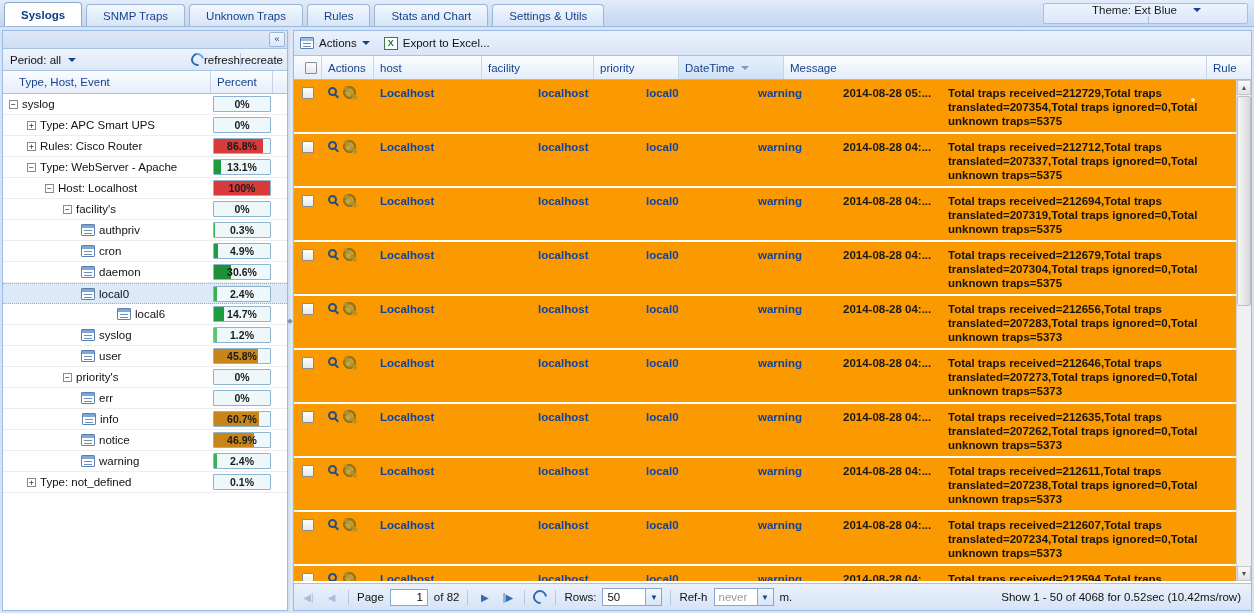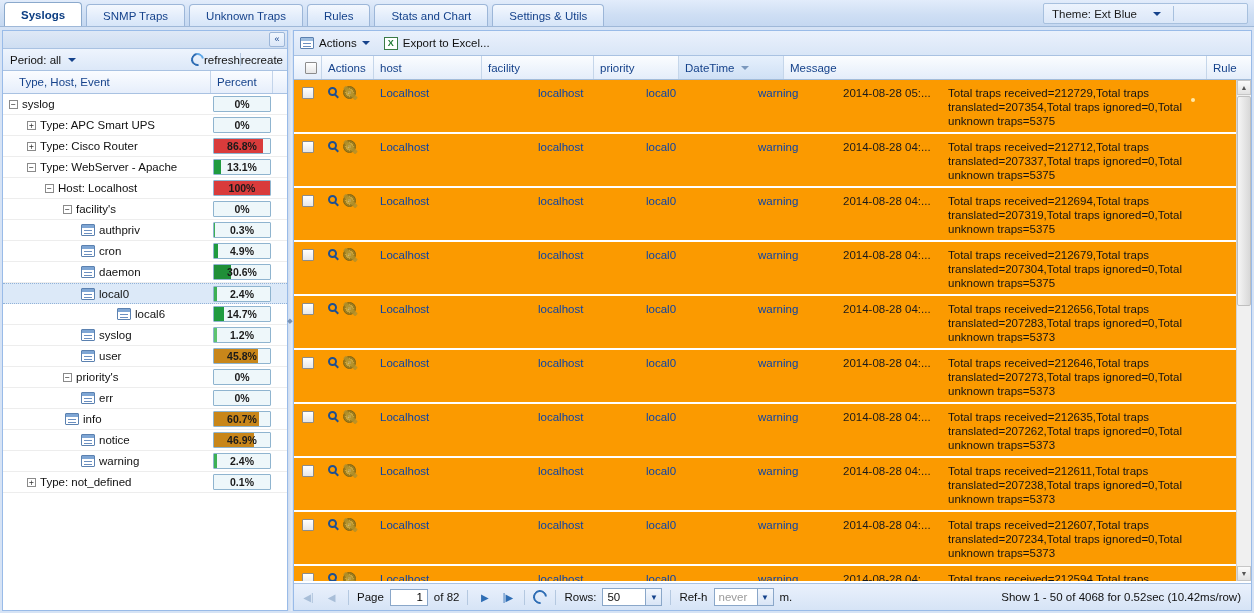--- a/index.html
+++ b/index.html
@@ -36,21 +36,21 @@
     font-weight: bold; color: #0b3d82;
     border-color: #8ba9cc;
     height: 24px;
   }
   .theme-wrap {
     position: absolute; right: 6px; top: 3px;
     height: 21px; min-width: 205px;
     border: 1px solid #a7c0de;
     background: linear-gradient(to bottom, #ecf3fd, #dbe7f8);
     border-radius: 2px;
-    display: flex; align-items: center;
+    display: flex; align-items: center; flex-direction: column;
   }
   .theme-btn {
     display: flex; align-items: center; gap: 16px;
     padding: 0 6px 0 8px; height: 19px; font-size: 11.5px; color: #1b1b1b;
     cursor: pointer;
   }
   .caret { width: 0; height: 0; border-left: 4px solid transparent; border-right: 4px solid transparent;
            border-top: 4px solid #15428b; display: inline-block; }
   .theme-sep { width: 1px; height: 15px; background: #a7c0de; margin-left: 6px; }
 
@@ -175,21 +175,21 @@
   .col-act { width: 52px; }
   .col-desc { width: 158px; }
   .col-host { width: 108px; }
   .col-fac  { width: 112px; }
   .col-pri  { width: 85px; }
   .col-dt   { width: 105px; }
   .col-msg  { flex: 1; }
   .col-rule { width: 44px; border-right: none; }
 
   .grid-body {
-    height: 501px; overflow: hidden; position: relative; background: #fff;
+    height: 501px; overflow: hidden; position: relative; background: #fff; font-weight: bold;
   }
   .grow {
     display: flex; align-items: stretch; min-height: 47px;
     background: #fb9a00; border-bottom: 2px solid #fff;
   }
   .gc {
     padding: 6px 6px 4px 6px; font-size: 11.5px; color: #1a1a1a;
     overflow: hidden; line-height: 14px;
   }
   .gc.center { display: flex; align-items: flex-start; justify-content: center; padding-top: 7px; }
@@ -342,21 +342,21 @@
             <div class="pct-box">
               <div class="pct-fill" style="width: 0%; background: linear-gradient(rgb(55, 160, 74), rgb(55, 160, 74));"></div>
               <div class="pct-text">0%</div>
             </div>
           </div>
           <div class="pct-pad"></div>
         </div>
         <div class="trow">
           <div class="tlabel" style="padding-left: 24px;">
             <span class="expander">+</span>
-            <span>Type: Cisco Router</span>
+            <span>Rules: Cisco Router</span>
           </div>
           <div class="pct-cell">
             <div class="pct-box">
               <div class="pct-fill" style="width: 86.8%; background: linear-gradient(rgb(217, 59, 59), rgb(217, 59, 59));"></div>
               <div class="pct-text">86.8%</div>
             </div>
           </div>
           <div class="pct-pad"></div>
         </div>
         <div class="trow">
@@ -509,21 +509,21 @@
           </div>
           <div class="pct-cell">
             <div class="pct-box">
               <div class="pct-fill" style="width: 0%; background: linear-gradient(rgb(60, 176, 84), rgb(60, 176, 84));"></div>
               <div class="pct-text">0%</div>
             </div>
           </div>
           <div class="pct-pad"></div>
         </div>
         <div class="trow">
-          <div class="tlabel" style="padding-left: 62px;">
+          <div class="tlabel" style="padding-left: 79px;">
             <span class="leaf-ico"></span>
             <span>info</span>
           </div>
           <div class="pct-cell">
             <div class="pct-box">
               <div class="pct-fill" style="width: 80%; background: linear-gradient(rgb(200, 134, 26), rgb(200, 134, 26));"></div>
               <div class="pct-text">60.7%</div>
             </div>
           </div>
           <div class="pct-pad"></div>

